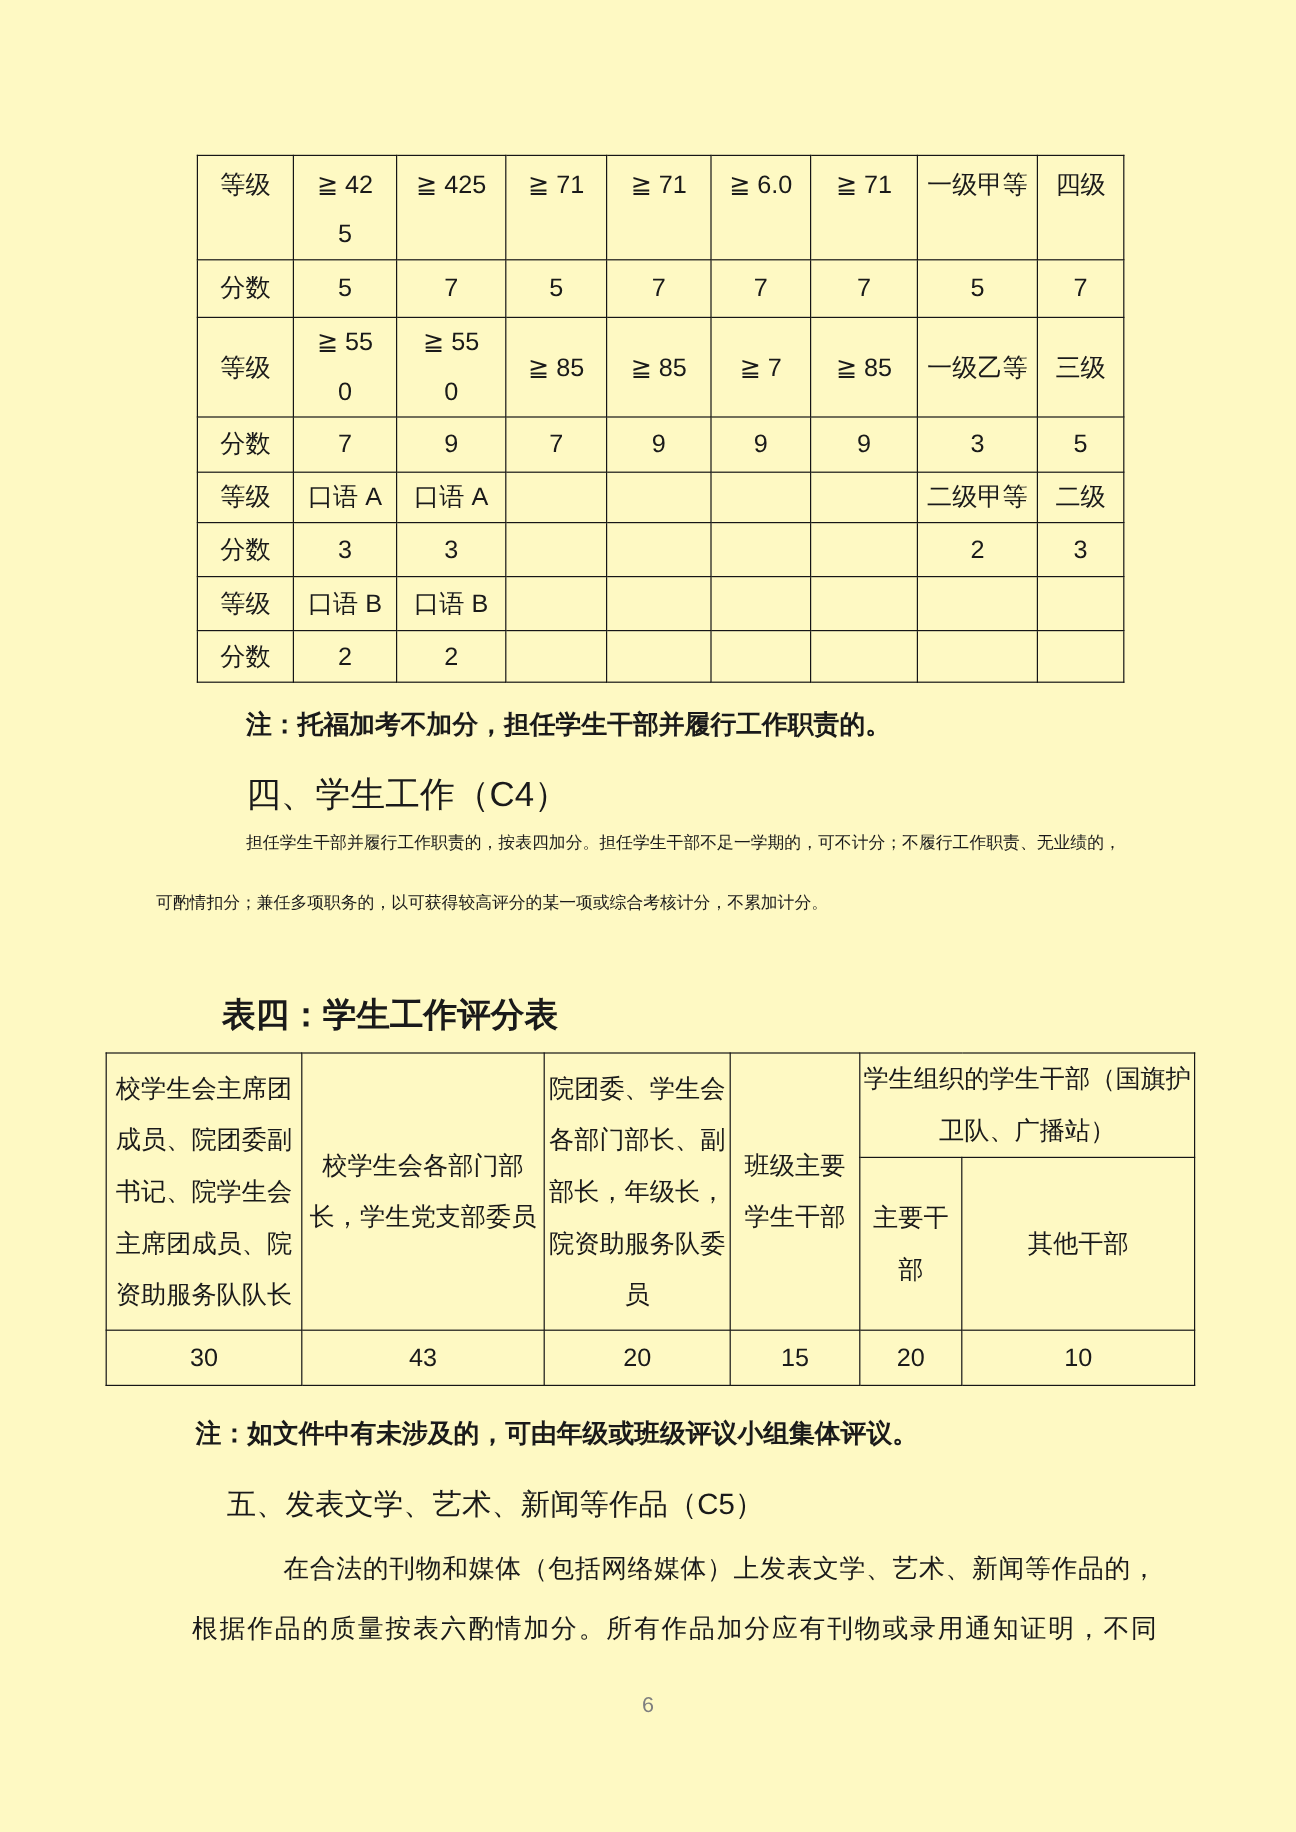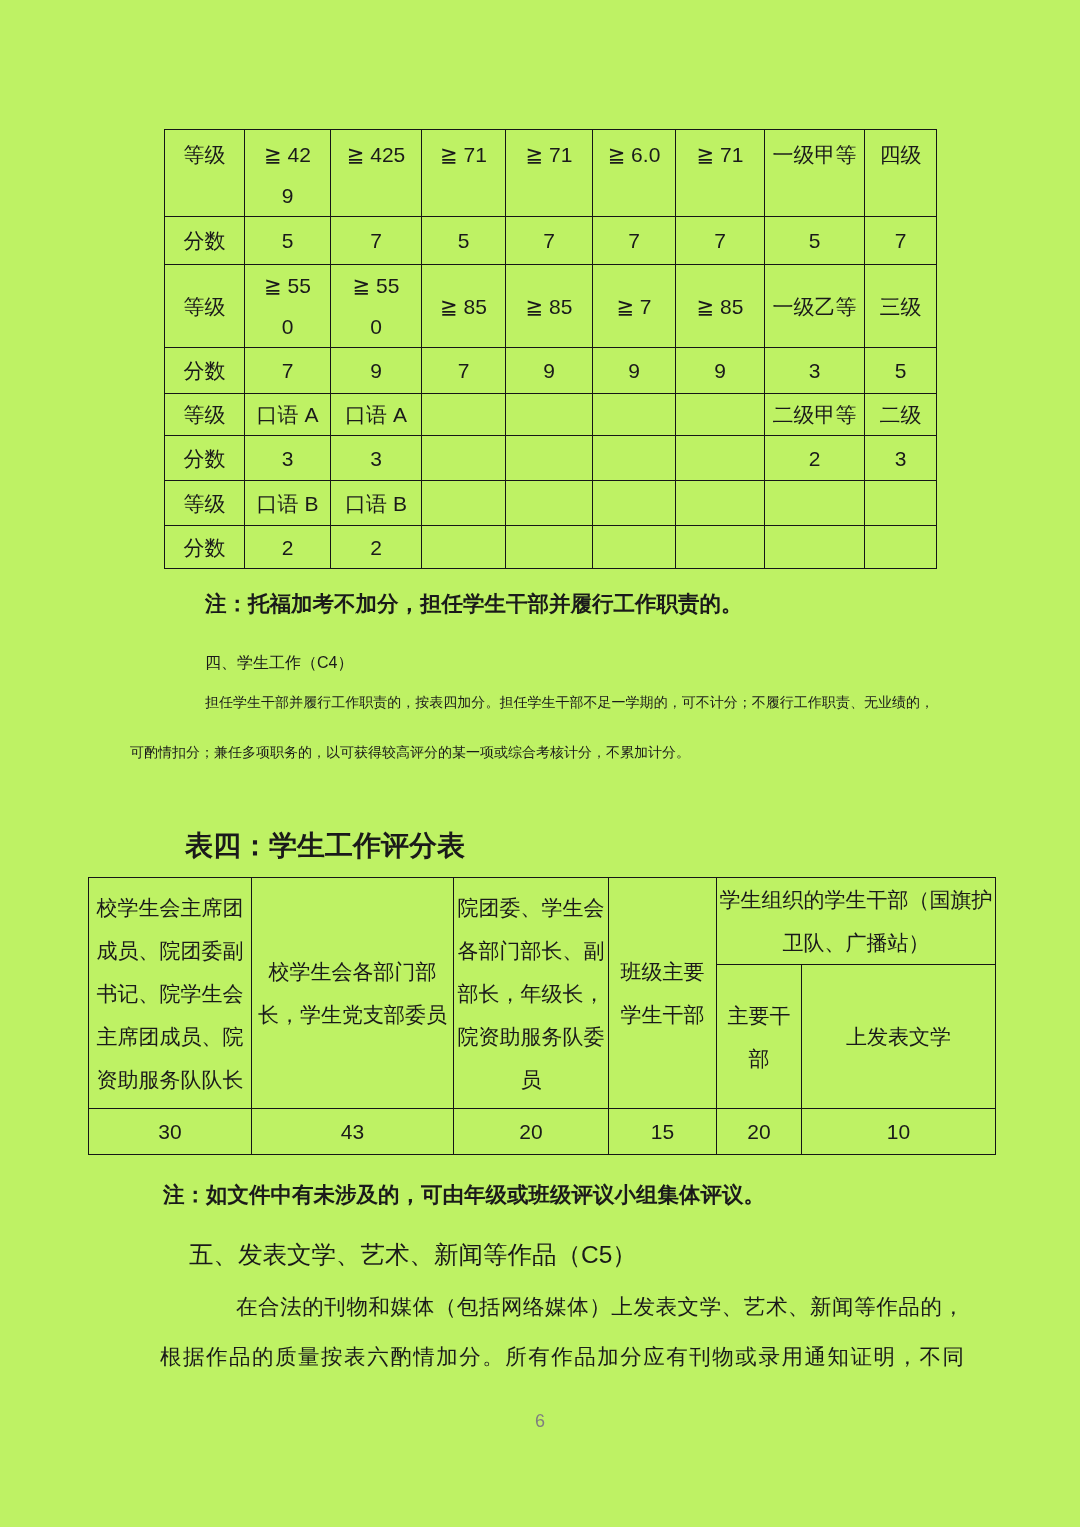--- a/index.html
+++ b/index.html
@@ -1,20 +1,20 @@
 <!DOCTYPE html>
 <html><head>
 <meta charset="utf-8">
 <style>
   html,body{margin:0;padding:0;background:#e8e8e8;}
   .page{
     position:relative;
     width:1080px;height:1527px;
     margin:0 auto;
-    background:#bef264;
+    background:#fef9c3;
     font-family:"Liberation Sans",sans-serif;
     color:#1a1a1a;
     overflow:hidden;
   }
   .abs{position:absolute;}
   table{border-collapse:collapse;table-layout:fixed;position:absolute;}
   td{
     border:1.5px solid #161616;
     text-align:center;
     vertical-align:middle;
@@ -26,21 +26,21 @@
   
   #t1{left:164px;top:129px;width:772px;}
   #t1 td{line-height:41px;white-space:pre-line;}
   #t1 tr.va-top td{vertical-align:top;padding-top:4px;}
   
   #t2{left:88px;top:877px;width:907px;}
   #t2 td{line-height:43px;}
   #t2 tr.vals td{line-height:45px;}
   
   #note1{left:205px;top:589px;font-size:21.5px;font-weight:bold;line-height:30px;}
-  #h4{left:205px;top:648px;font-size:16px;line-height:30px;}
+  #h4{left:205px;top:648px;font-size:29px;line-height:30px;}
   #p1{left:130px;top:677px;width:804px;font-size:14px;line-height:50px;
       text-align:justify;text-indent:75px;}
   #cap4{left:185px;top:831px;font-size:28px;font-weight:bold;line-height:30px;}
   #note2{left:163px;top:1180px;font-size:21.5px;font-weight:bold;line-height:30px;font-family:Liberation Serif, serif;}
   #h5{left:189px;top:1238px;font-size:24.5px;line-height:34px;}
   #p2{left:132px;top:1282px;width:804px;font-size:21.5px;line-height:50px;
       text-align:justify;text-align-last:justify;text-indent:76px;margin-left:28px;}
   #pnum{left:0;top:1408px;width:100%;text-align:center;
         font-size:18px;color:#7f7f7f;line-height:26px;}
 </style>
@@ -58,21 +58,21 @@
         <col style="width:87px">
         <col style="width:83px">
       <col style="width:89px">
         <col style="width:100px">
         <col style="width:72px">
     </colgroup>
     <tbody>
         <tr class="va-top" style="height:86px">
       <td>等级</td>
       <td>≧ 42
-9</td>
+5</td>
       <td>≧ 425</td>
       <td>≧ 71</td>
       <td>≧ 71</td>
       <td>≧ 6.0</td>
       <td>≧ 71</td>
       <td>一级甲等</td>
       <td>四级</td>
     </tr>
     <tr style="height:48px">
       <td>分数</td>
@@ -174,21 +174,21 @@
     <tbody>
         <tr style="height:86px">
       <td rowspan="2">校学生会主席团成员、院团委副书记、院学生会主席团成员、院资助服务队队长</td>
       <td rowspan="2">校学生会各部门部长，学生党支部委员</td>
       <td rowspan="2">院团委、学生会各部门部长、副部长，年级长，院资助服务队委员</td>
       <td rowspan="2">班级主要学生干部</td>
       <td colspan="2">学生组织的学生干部（国旗护卫队、广播站）</td>
     </tr>
     <tr style="height:144px">
       <td>主要干部</td>
-      <td>上发表文学</td>
+      <td>其他干部</td>
     </tr>
     <tr class="vals" style="height:45px">
       <td>30</td>
       <td>43</td>
       <td>20</td>
       <td>15</td>
       <td>20</td>
       <td>10</td>
     </tr>
   </tbody>

